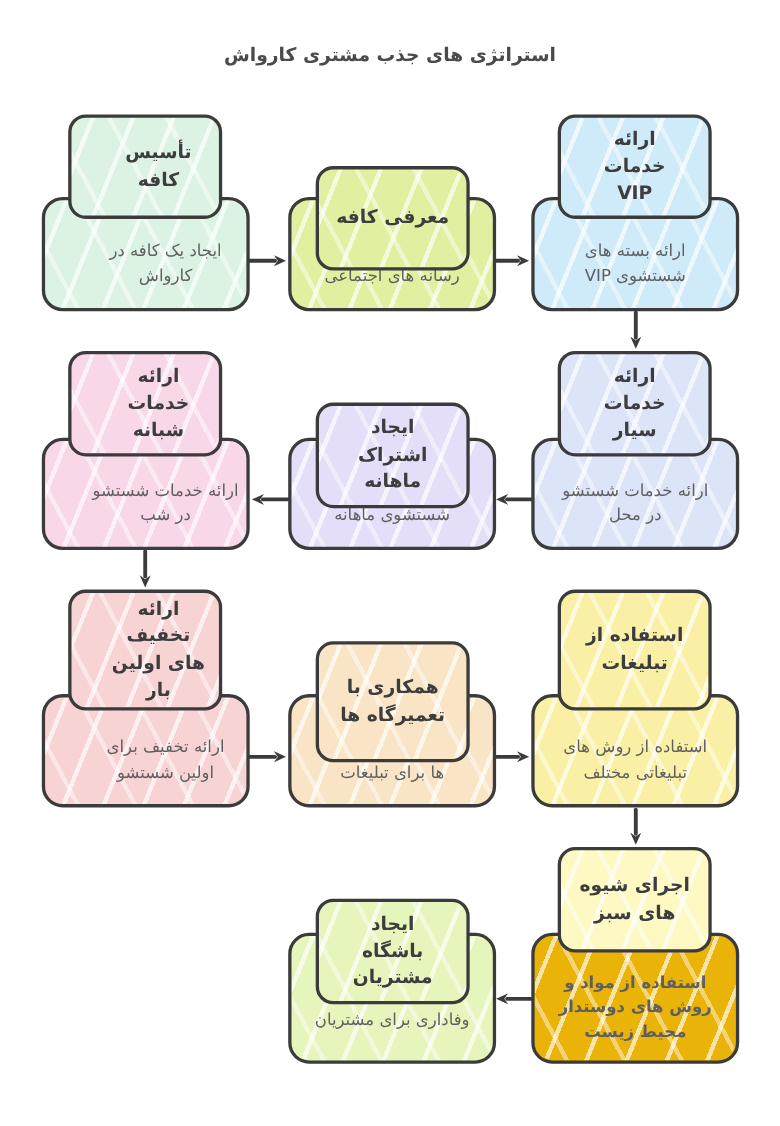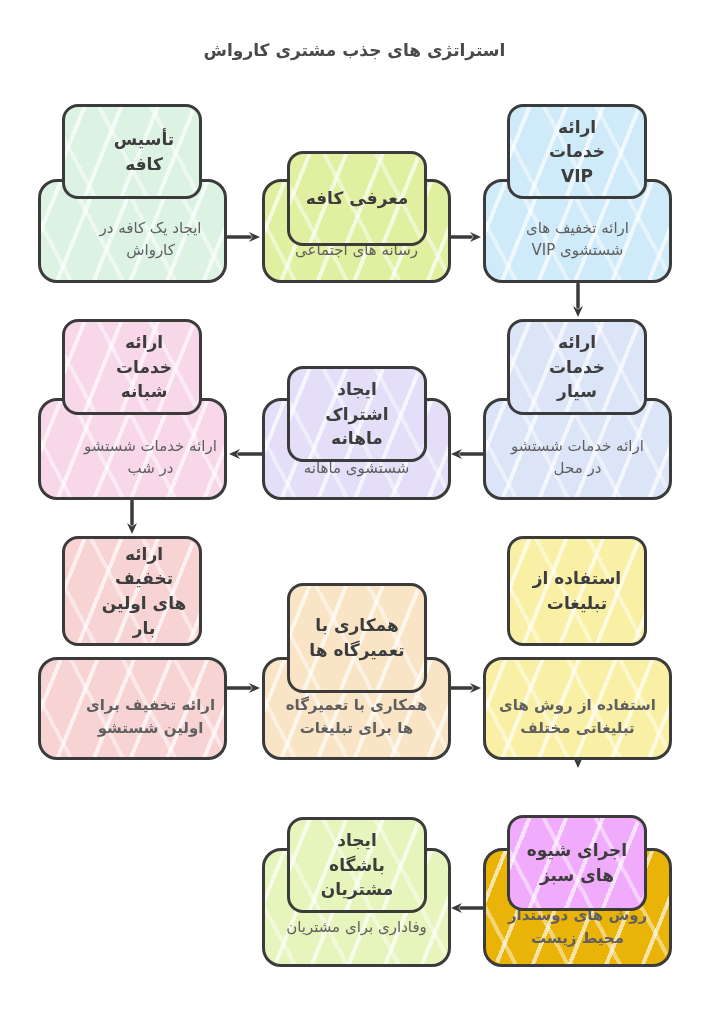--- a/index.html
+++ b/index.html
@@ -72,21 +72,21 @@
   }
   
   .colL  { left: 38px; padding-left: 36px; }  .colM  { left: 262px; } .colR  { left: 483px; }
   .colLh { left: 62px; padding-left: 24px; }  .colMh { left: 287px; margin-top: 47px; } .colRh { left: 507px; }
   
   .rowH1 { top: 104px; height: 95px; }
   .rowB1 { top: 179px; height: 104px; }
   .rowH2 { top: 319px; height: 96px; }
   .rowB2 { top: 398px; height: 102px; }
   .rowH3 { top: 536px; height: 110px; }
-  .rowB3 { top: 657px; height: 103px; font-weight: bold; }
+  .rowB3 { top: 631px; height: 103px; }
   .rowH4 { top: 770px; height: 96px; }
   .rowB4 { top: 848px; height: 119px; }
 </style>
 </head>
 <body>
 
 <div class="canvas">
 
   <div class="title">استراتژی های جذب مشتری کارواش</div>
 
@@ -126,21 +126,21 @@
       <div class="btxt">تبلیغ کافه از طریق
 رسانه های اجتماعی</div>
     </div>
     <div class="nhead colMh rowH1" style="background-color: rgb(224, 240, 160);">
       <div class="htxt">معرفی کافه</div>
     </div>
   </div>
 
   <div class="node">
     <div class="nbody colR rowB1" style="background-color: rgb(207, 234, 248);">
-      <div class="btxt">ارائه تخفیف های
+      <div class="btxt">ارائه بسته های
 شستشوی VIP</div>
     </div>
     <div class="nhead colRh rowH1" style="background-color: rgb(207, 234, 248);">
       <div class="htxt">ارائه
 خدمات
 VIP</div>
     </div>
   </div>
 
   <div class="node">
@@ -213,21 +213,21 @@
 تبلیغات</div>
     </div>
   </div>
 
   <div class="node">
     <div class="nbody colR rowB4" style="background-color: #eab308; font-weight: bold;">
       <div class="btxt">استفاده از مواد و
 روش های دوستدار
 محیط زیست</div>
     </div>
-    <div class="nhead colRh rowH4" style="background-color: #f0abfc; margin-top: 45px;">
+    <div class="nhead colRh rowH4" style="background-color: #fef9c3;">
       <div class="htxt">اجرای شیوه
 های سبز</div>
     </div>
   </div>
 
   <div class="node">
     <div class="nbody colM rowB4" style="background-color: rgb(230, 245, 188);">
       <div class="btxt">ایجاد یک برنامه
 وفاداری برای مشتریان</div>
     </div>

